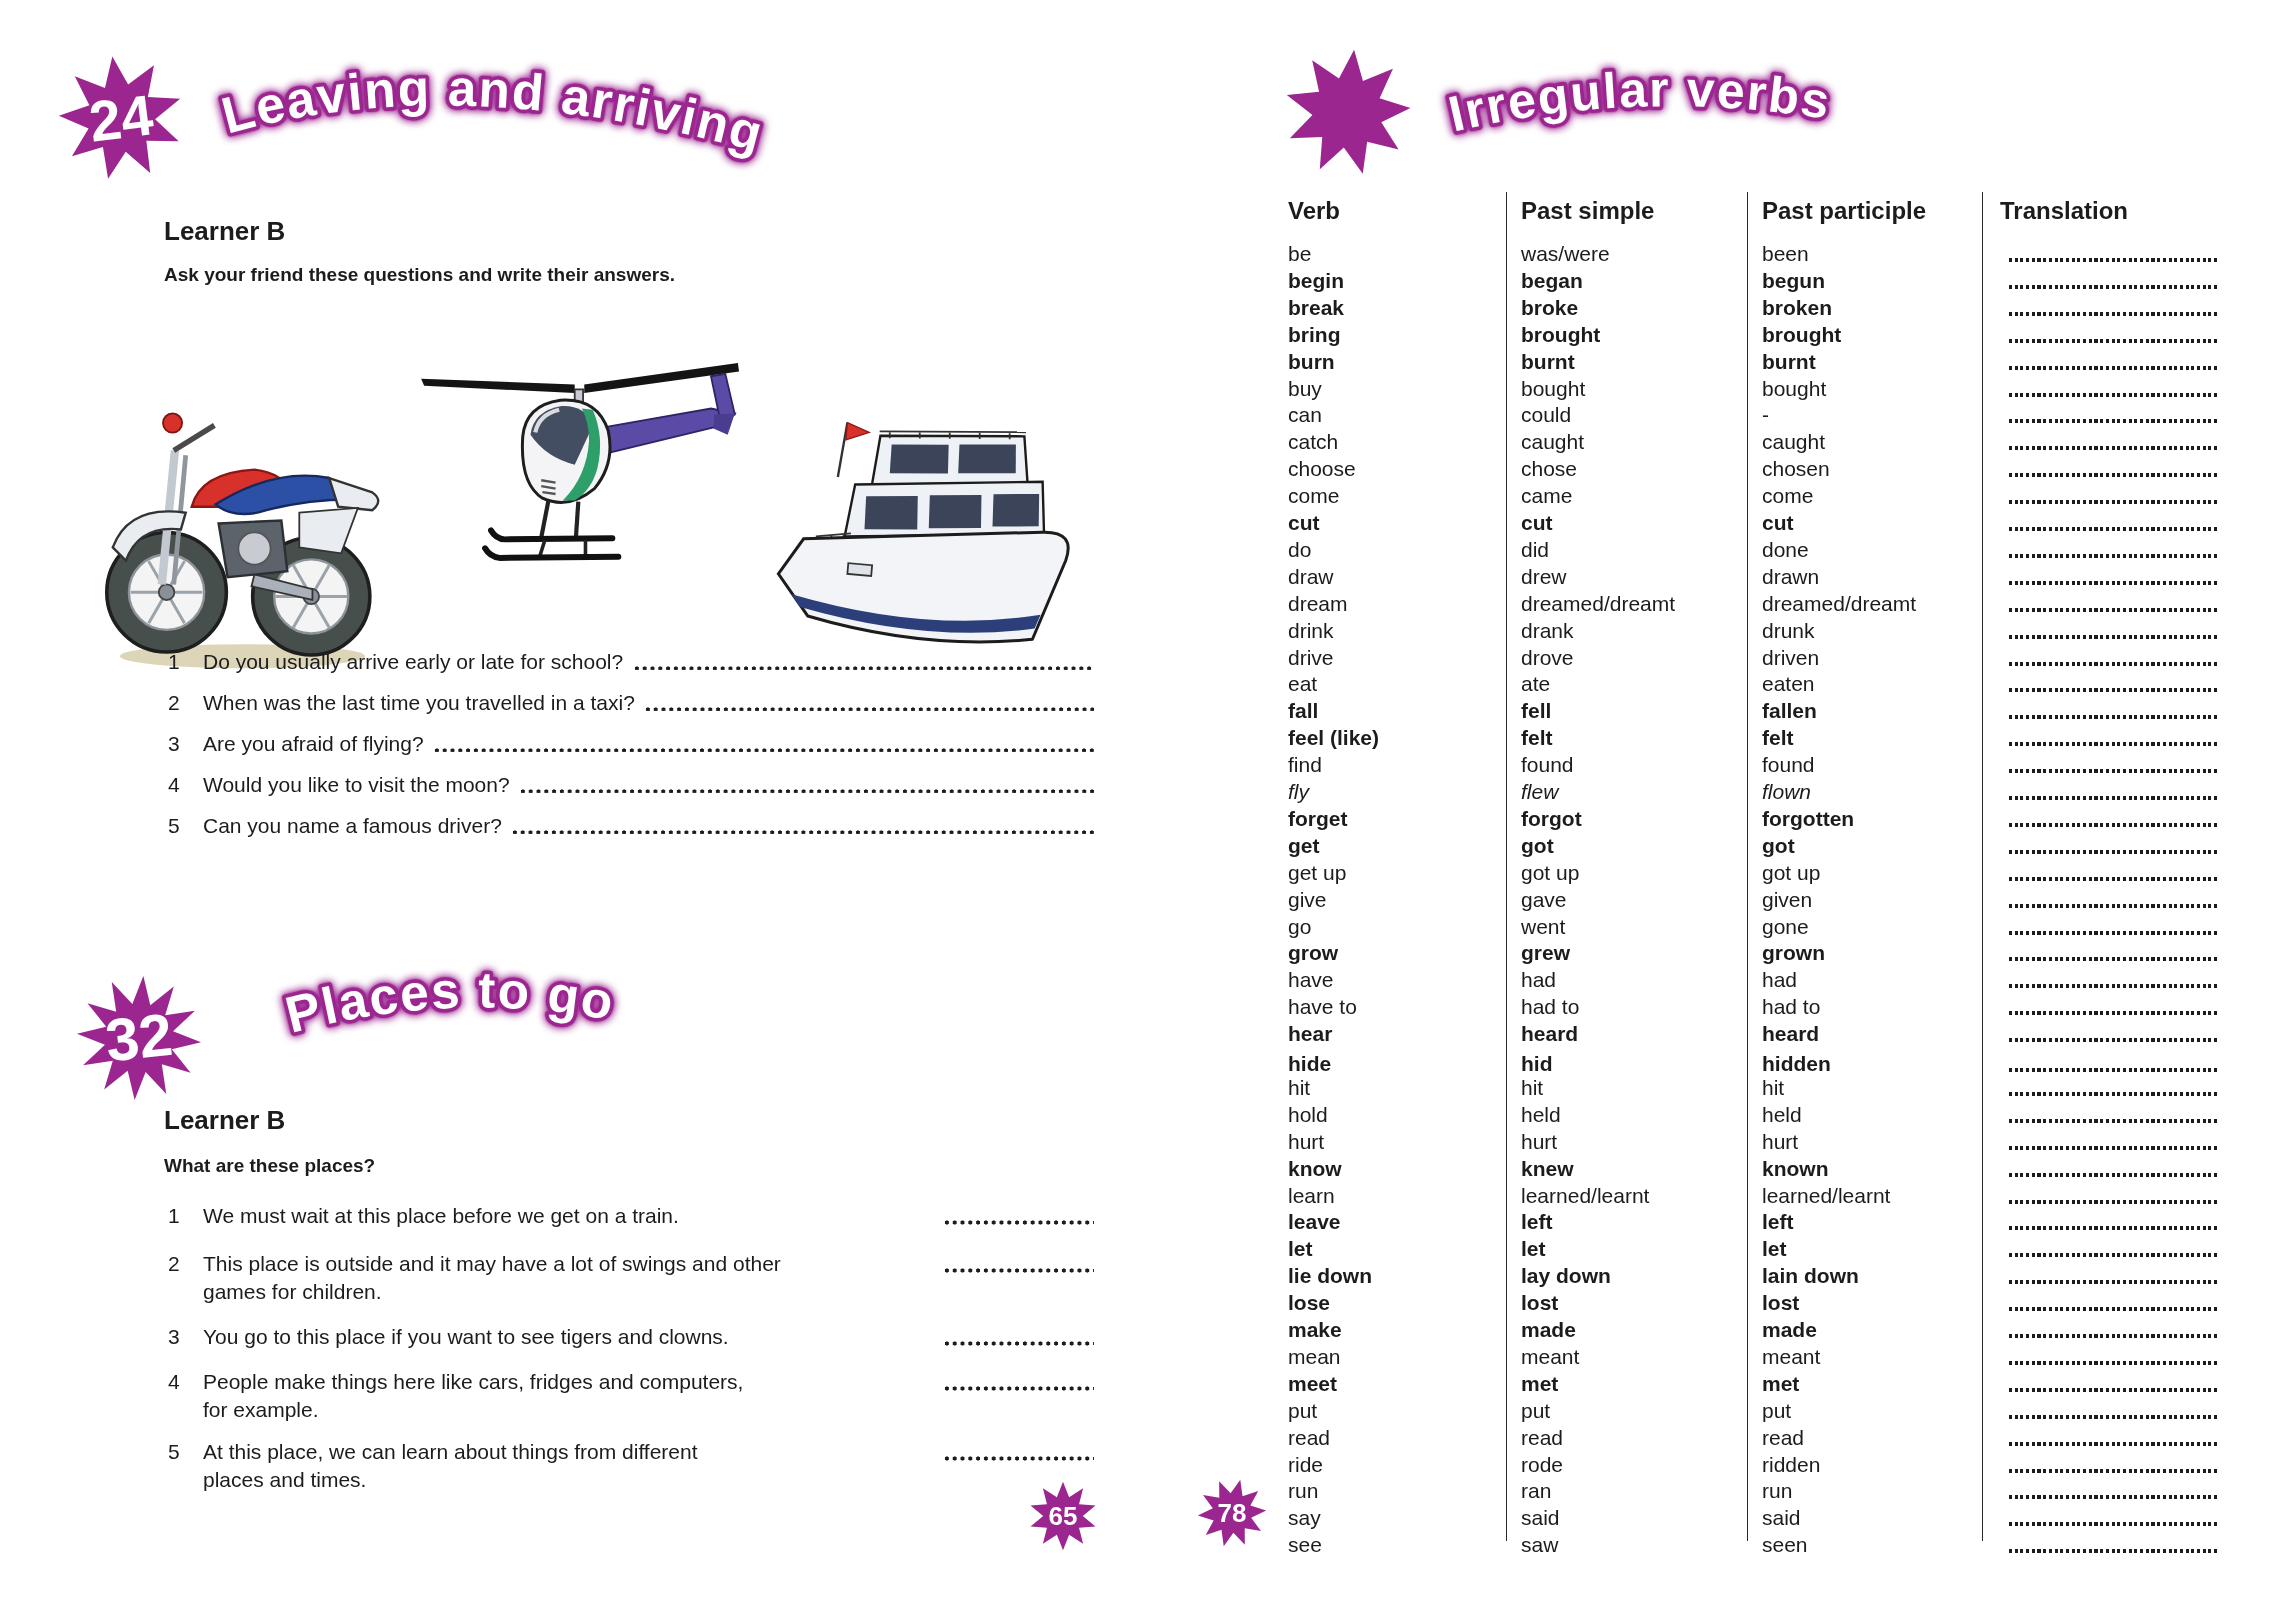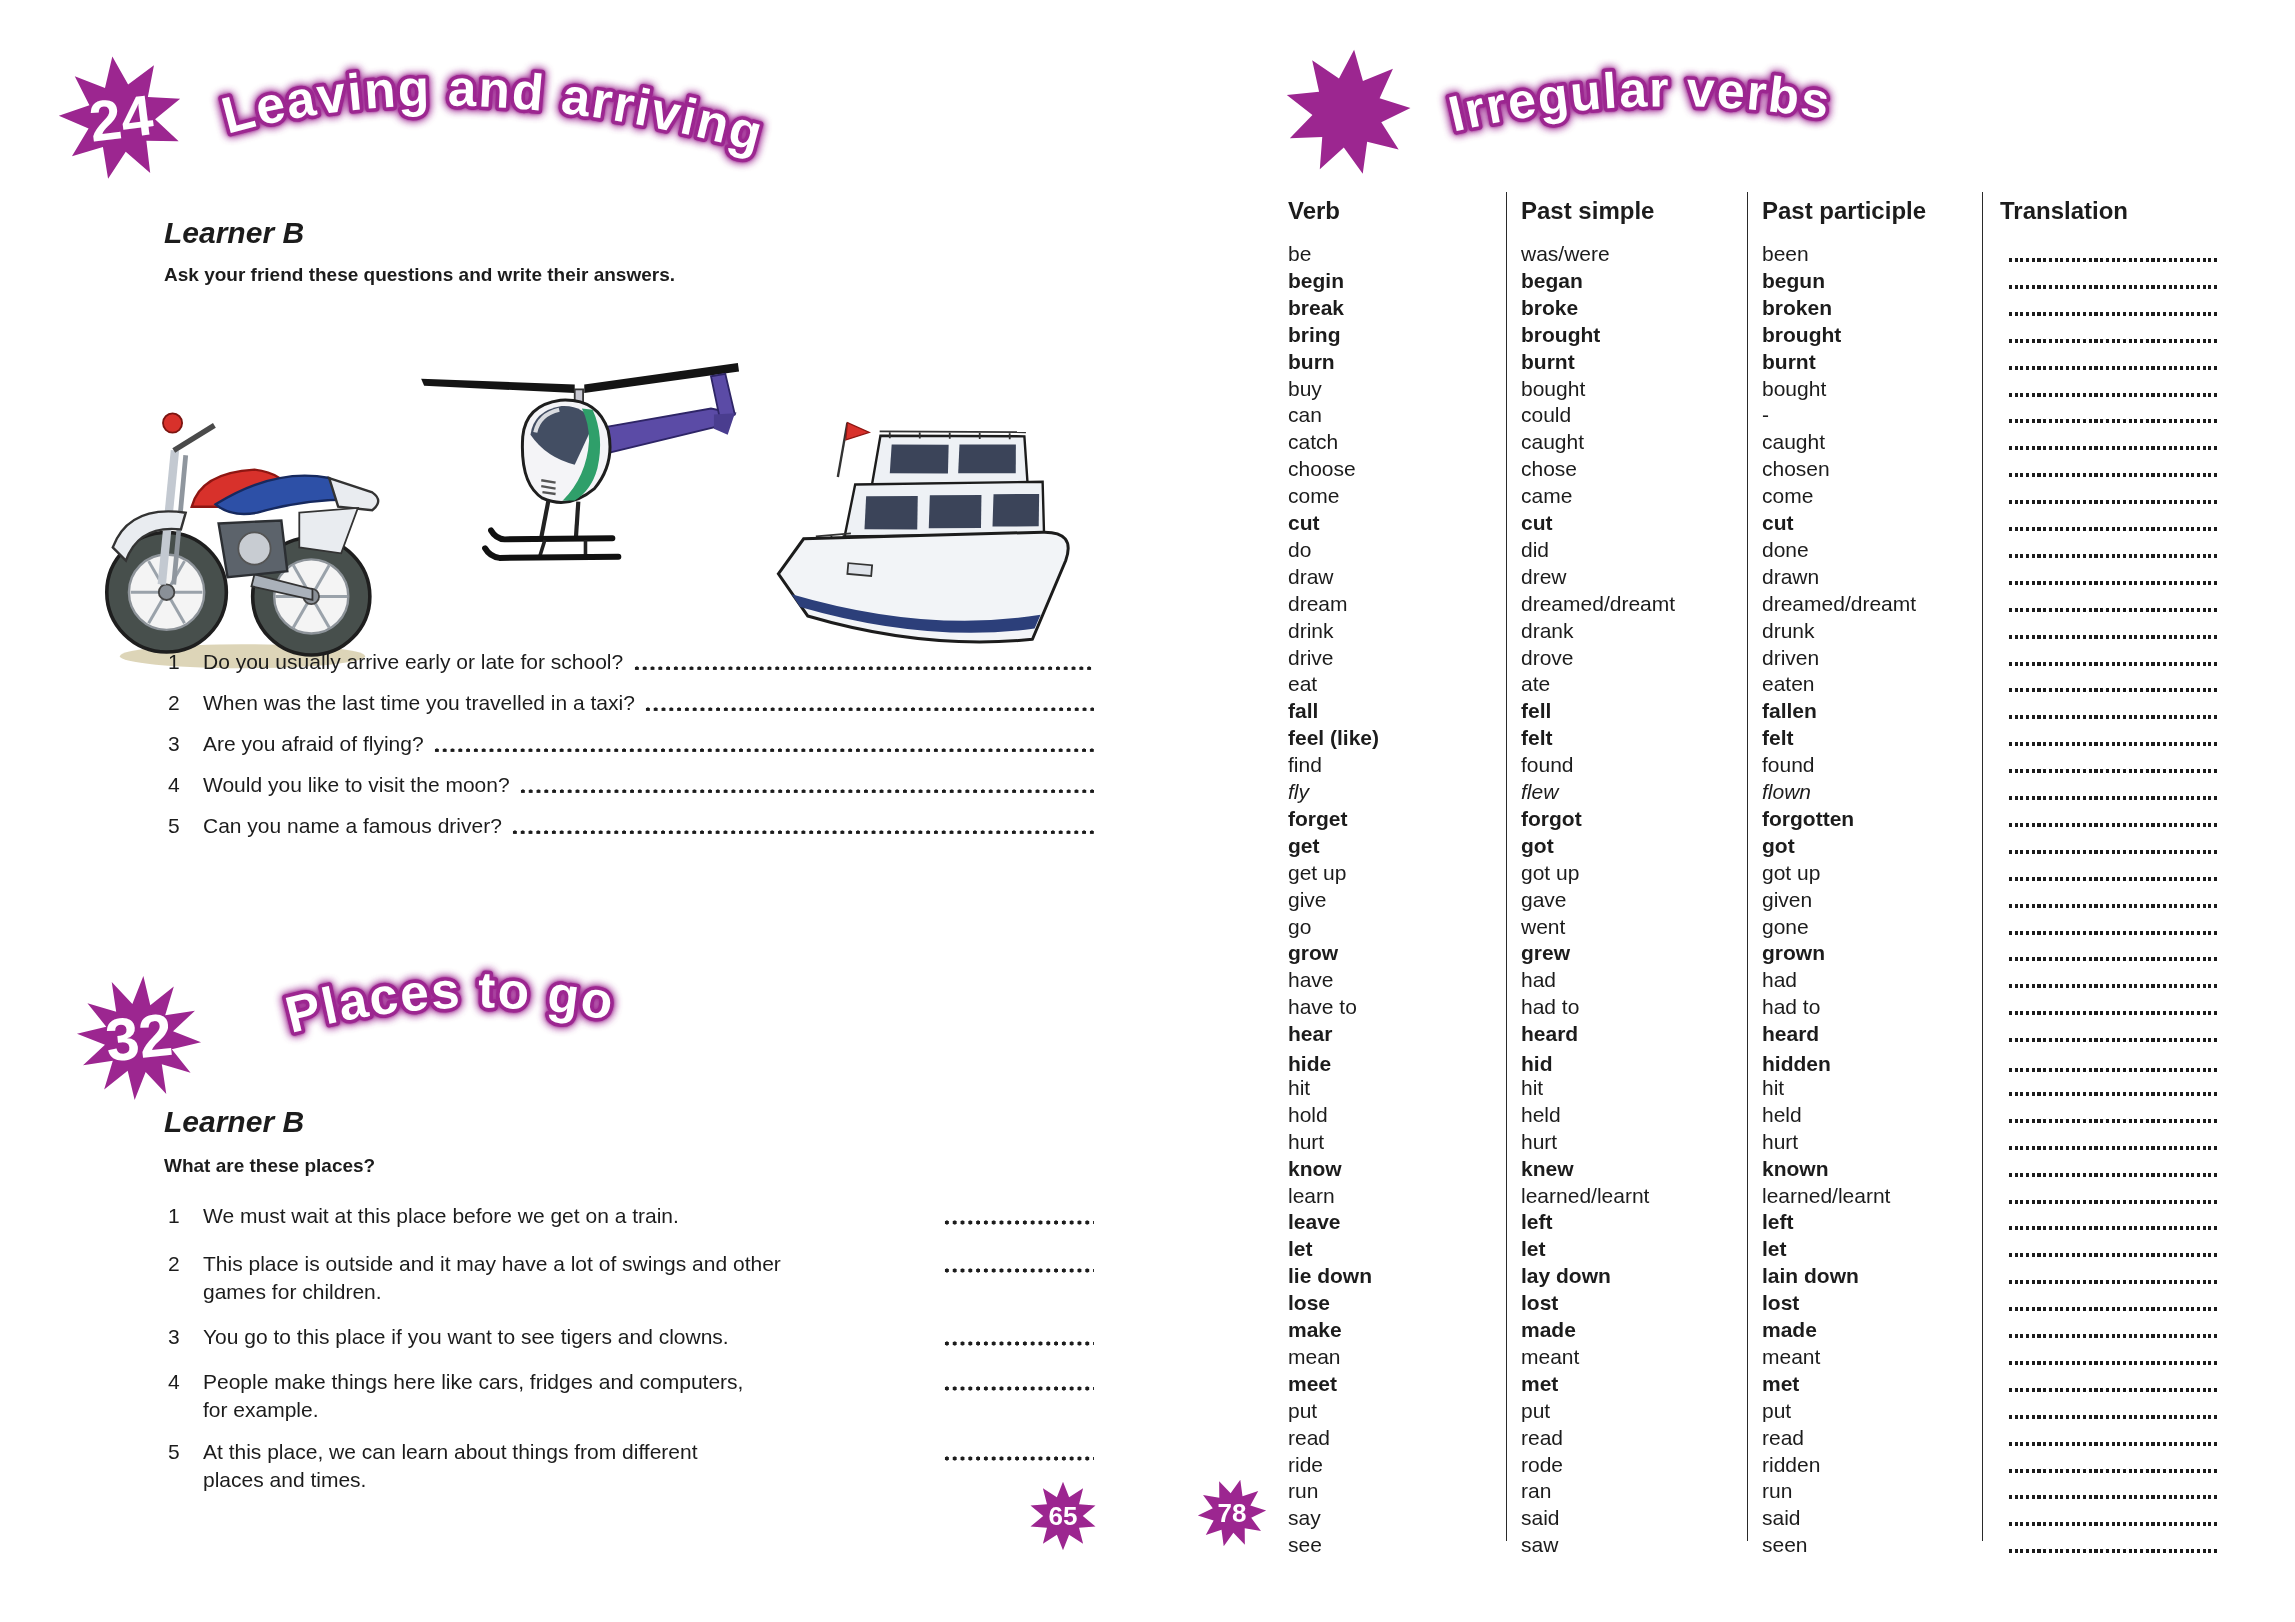--- a/index.html
+++ b/index.html
@@ -18,21 +18,21 @@
 
   
   .bubble-title text{
     font-family:"Liberation Sans", sans-serif;
     font-weight:bold;fill:#ffffff;stroke:#9c2690;stroke-width:12px;
     paint-order:stroke fill;stroke-linejoin:round;letter-spacing:3px;
   }
   .bubble-glow{filter:drop-shadow(0 0 4.2px rgba(156,38,144,0.85)) drop-shadow(0 0 1.2px rgba(156,38,144,0.9));}
 
   
-  .learner-heading{font-size:30px;font-weight:bold;font-style:italic;}
+  .learner-heading{font-size:26px;font-weight:bold;}
   .instruction{font-size:19px;font-weight:bold;}
 
   
   .q-container{position:absolute;}
   .q-row{position:absolute;left:0;width:926px;display:flex;align-items:baseline;font-size:21px;}
   .q-num{flex:0 0 35px;}
   .q-text{white-space:nowrap;}
   .q-leader{
     flex:1 1 auto;margin-left:9.6px;height:4.8px;align-self:flex-end;margin-bottom:3.6px;
     background-image:radial-gradient(circle, #1c1c1c 1.8px, transparent 2.2px);

